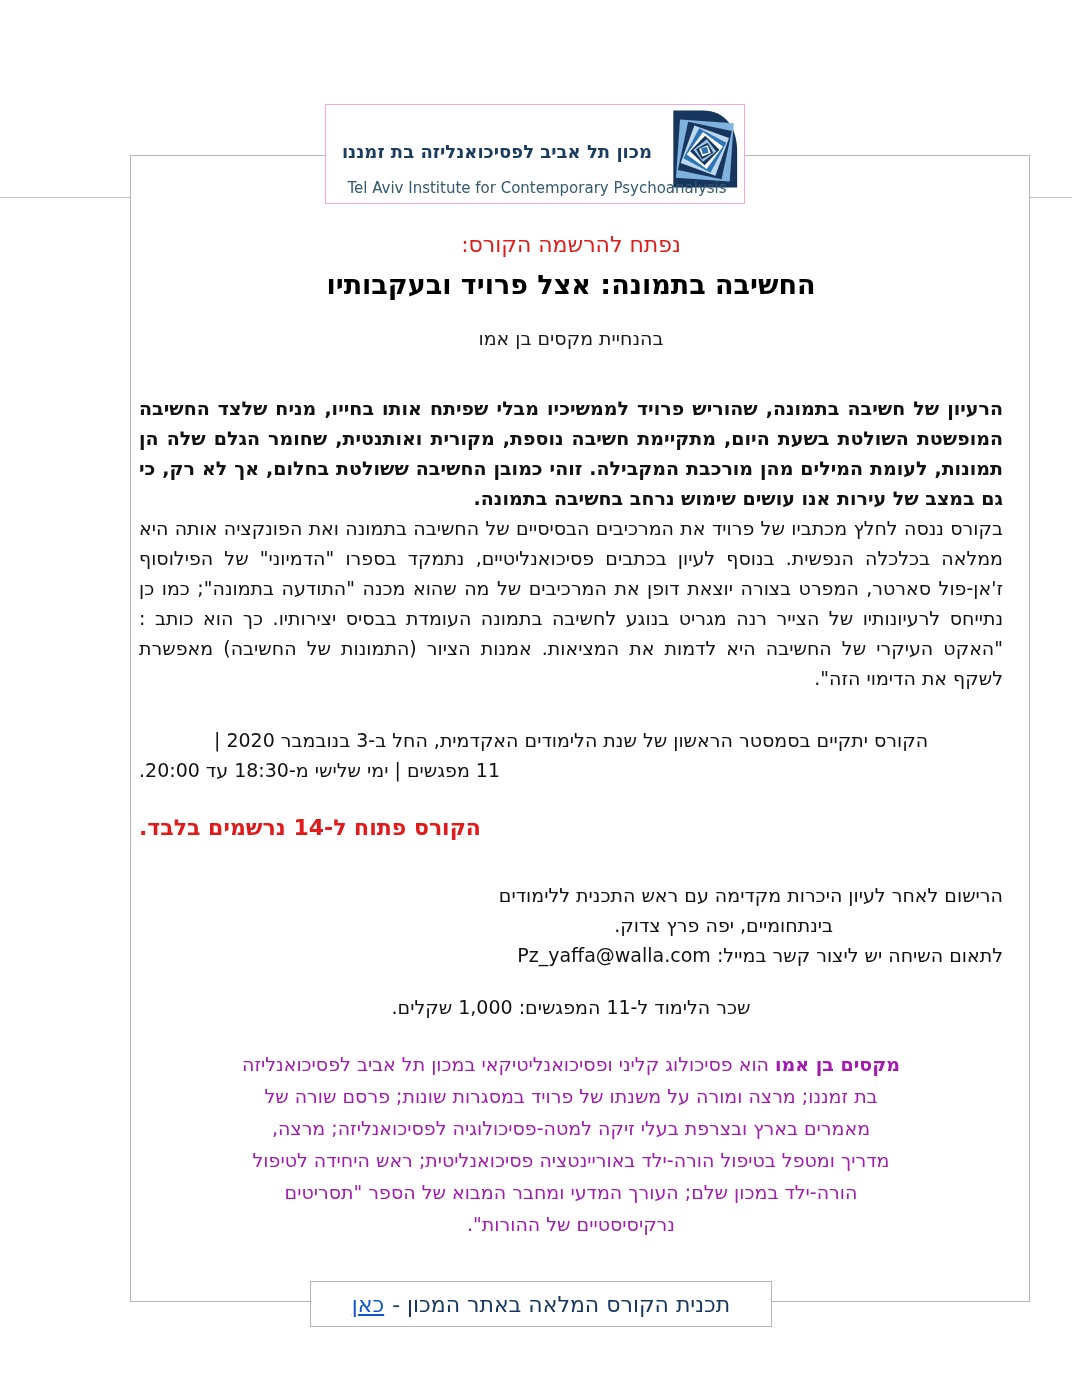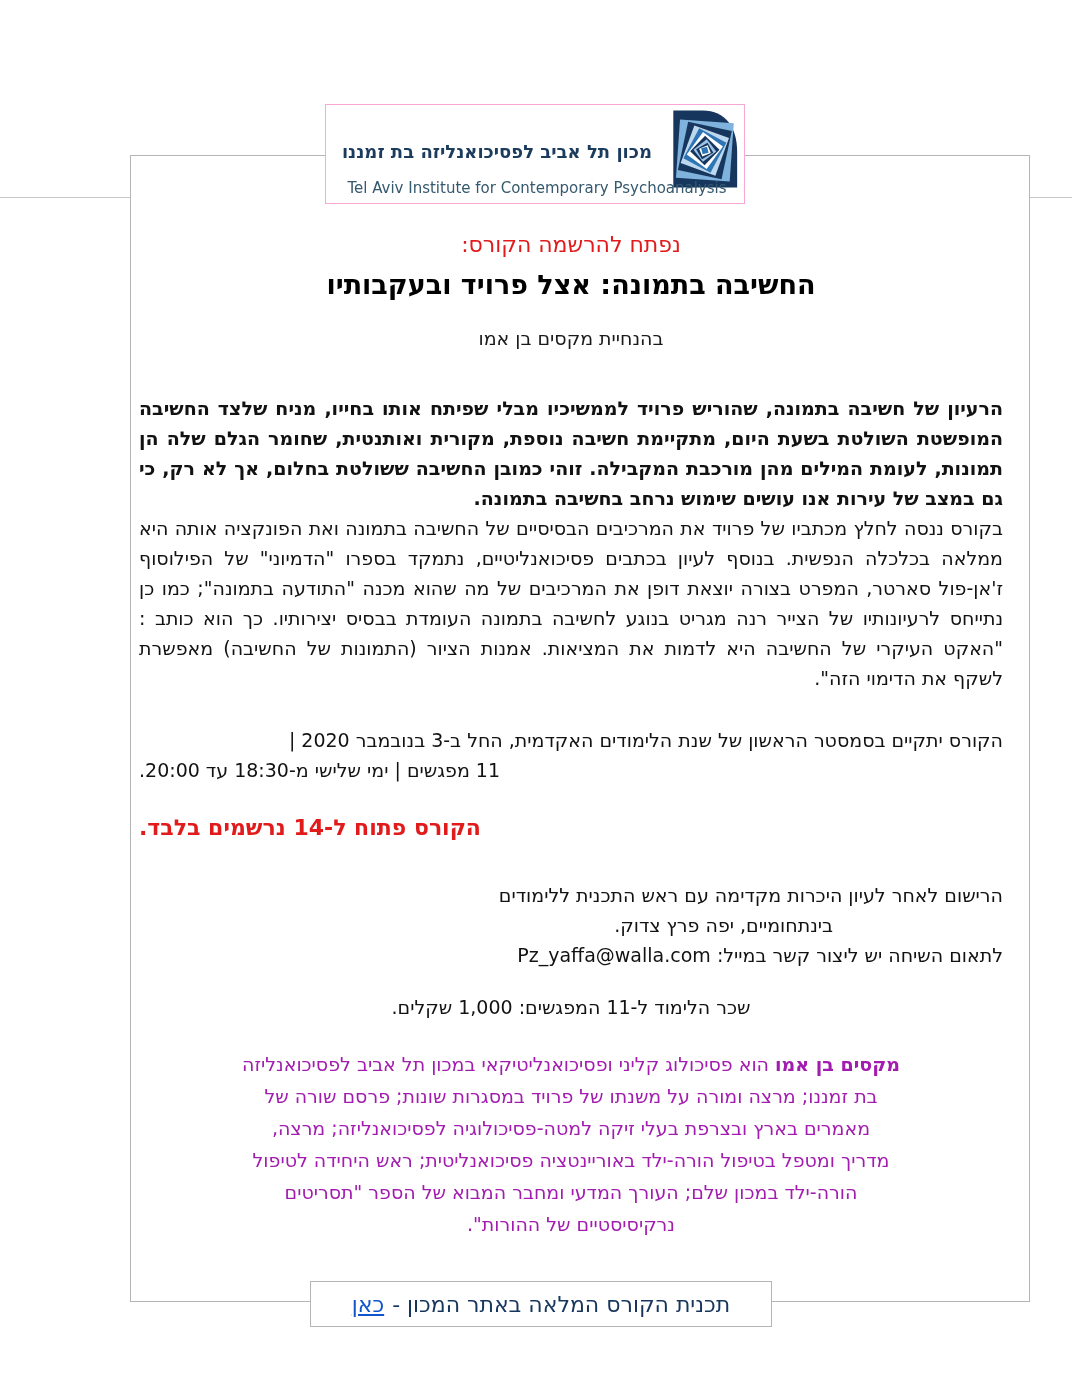--- a/index.html
+++ b/index.html
@@ -34,21 +34,21 @@
   .logo-en {
     position:absolute; left:12px; right:8px; bottom:6px;
     font-size:15px; color:#35596e; text-align:center; white-space:nowrap;
   }
   .open-line   { margin:76px 0 0 0; text-align:center; color:#e11b1b; font-size:22px; }
   .course-title{ margin:12px 0 0 0; text-align:center; color:#000; font-size:27px; font-weight:bold; }
   .facilitator { margin:27px 0 0 0; text-align:center; font-size:19px; color:#1a1a1a; }
   .body-para   { margin:0; text-align:justify; font-size:19px; line-height:30px; color:#121212; }
   .body-para.first { margin-top:44px;font-weight:bold; }
   .schedule    { margin-top:32px; font-size:19px; line-height:30px; color:#121212; }
-  .schedule .l1 { text-align:right; }
+  .schedule .l1 { text-align:center; }
   .schedule .l2 { text-align:left; }
   .limit       { margin-top:30px; text-align:left; color:#e11b1b; font-size:22px; font-weight:bold; }
   .registration{ margin-top:40px; font-size:19px; line-height:30px; text-align:right; color:#121212; }
   .registration .indent { margin-right:170px; }
   .tuition     { margin-top:26px; text-align:center; font-size:19px; color:#121212; }
   .bio         { margin-top:30px; font-size:19px; line-height:32px; text-align:center; color:#a21caf; }
   .footer-box  {
     position:absolute; left:310px; top:1281px; width:462px; height:46px;
     border:1px solid #b5b5b5; background:#ffffff; z-index:2;
     box-sizing:border-box; display:flex; align-items:center; justify-content:center;

